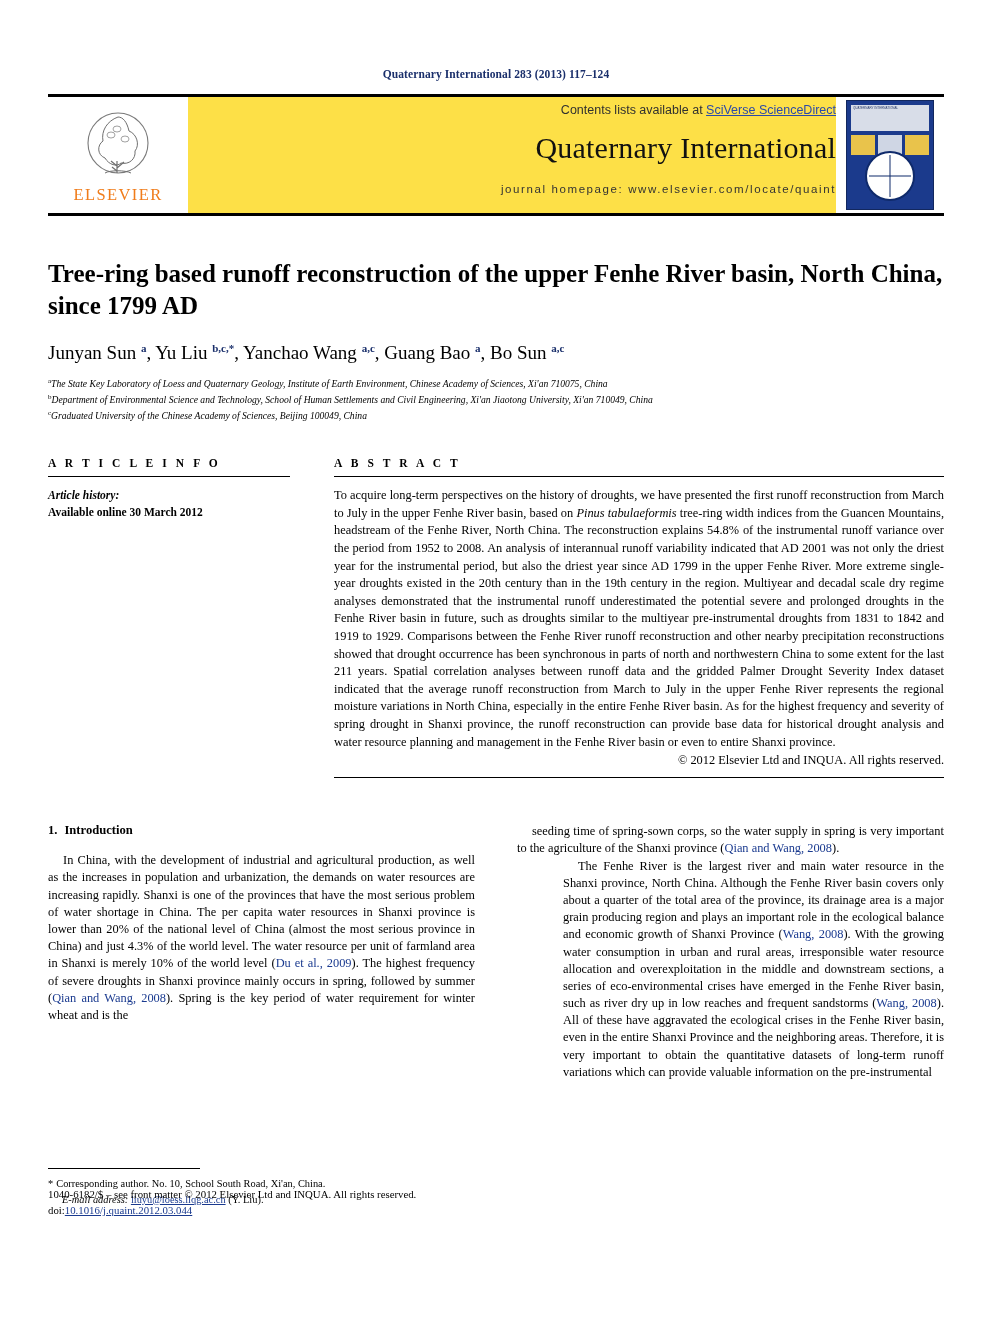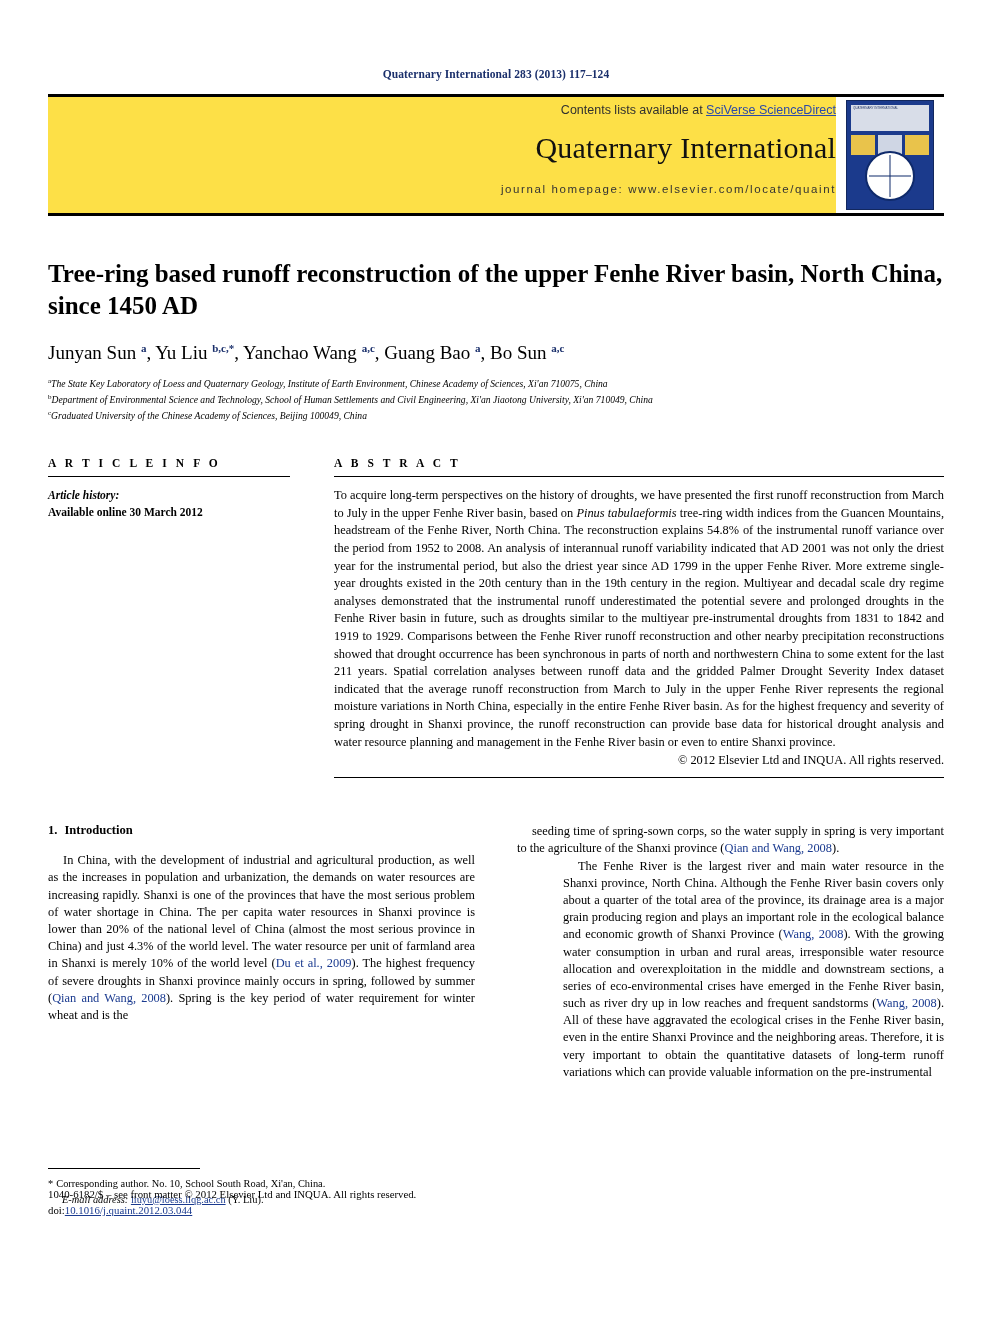--- a/index.html
+++ b/index.html
@@ -279,20 +279,34 @@
 </head>
 <body>
 
 <div class="page">
 
   <div class="running-head">Quaternary International 283 (2013) 117–124</div>
 
   <div class="masthead">
     <div class="masthead-inner">
 
+      <div class="elsevier-logo">
+        <span>
+          <svg class="tree-svg" width="74" height="74" viewBox="0 0 74 74" aria-hidden="true">
+            <circle cx="37" cy="34" r="30" fill="none" stroke="#7a7a7a" stroke-width="1.1"></circle>
+            <path d="M37 8 C26 12 20 22 22 32 C16 36 16 46 24 49 C28 56 36 58 40 54 C48 56 55 50 54 42 C59 36 56 25 48 22 C46 13 42 8 37 8 Z" fill="none" stroke="#6f6f6f" stroke-width="1"></path>
+            <path d="M36 52 L36 64 M36 57 L30 52 M36 59 L43 53 M36 62 L31 58" fill="none" stroke="#6f6f6f" stroke-width="1.2"></path>
+            <path d="M24 64 C29 61 44 61 50 64" fill="none" stroke="#6f6f6f" stroke-width="1"></path>
+            <ellipse cx="30" cy="26" rx="4" ry="3" fill="none" stroke="#8a8a8a" stroke-width="0.8"></ellipse>
+            <ellipse cx="44" cy="30" rx="4" ry="3" fill="none" stroke="#8a8a8a" stroke-width="0.8"></ellipse>
+            <ellipse cx="36" cy="20" rx="4" ry="3" fill="none" stroke="#8a8a8a" stroke-width="0.8"></ellipse>
+          </svg>
+        </span>
+        <span class="elsevier-word">ELSEVIER</span>
+      </div>
 
       <div class="masthead-center">
         <div class="contents-line">
           <span>Contents lists available at </span><a class="sd-link" href="#">SciVerse ScienceDirect</a>
         </div>
         <div class="journal-name">Quaternary International</div>
         <div class="homepage-line">journal homepage: www.elsevier.com/locate/quaint</div>
       </div>
 
       <div class="cover-thumb">
@@ -306,21 +320,21 @@
               <div></div>
             </div>
           <div class="cover-globe"></div>
         </div>
       </div>
 
     </div>
   </div>
 
   <div class="title-block">
-    <h1 class="paper-title">Tree-ring based runoff reconstruction of the upper Fenhe River basin, North China, since 1450 AD</h1>
+    <h1 class="paper-title">Tree-ring based runoff reconstruction of the upper Fenhe River basin, North China, since 1799 AD</h1>
     <div class="authors">Junyan Sun <sup>a</sup>, Yu Liu <sup>b,c,</sup><sup>*</sup>, Yanchao Wang <sup>a,c</sup>, Guang Bao <sup>a</sup>, Bo Sun <sup>a,c</sup></div>
     <div class="affiliations">
       <div class="affil">
         <sup>a</sup><span>The State Key Laboratory of Loess and Quaternary Geology, Institute of Earth Environment, Chinese Academy of Sciences, Xi'an 710075, China</span>
       </div>
       <div class="affil">
         <sup>b</sup><span>Department of Environmental Science and Technology, School of Human Settlements and Civil Engineering, Xi'an Jiaotong University, Xi'an 710049, China</span>
       </div>
       <div class="affil">
         <sup>c</sup><span>Graduated University of the Chinese Academy of Sciences, Beijing 100049, China</span>

